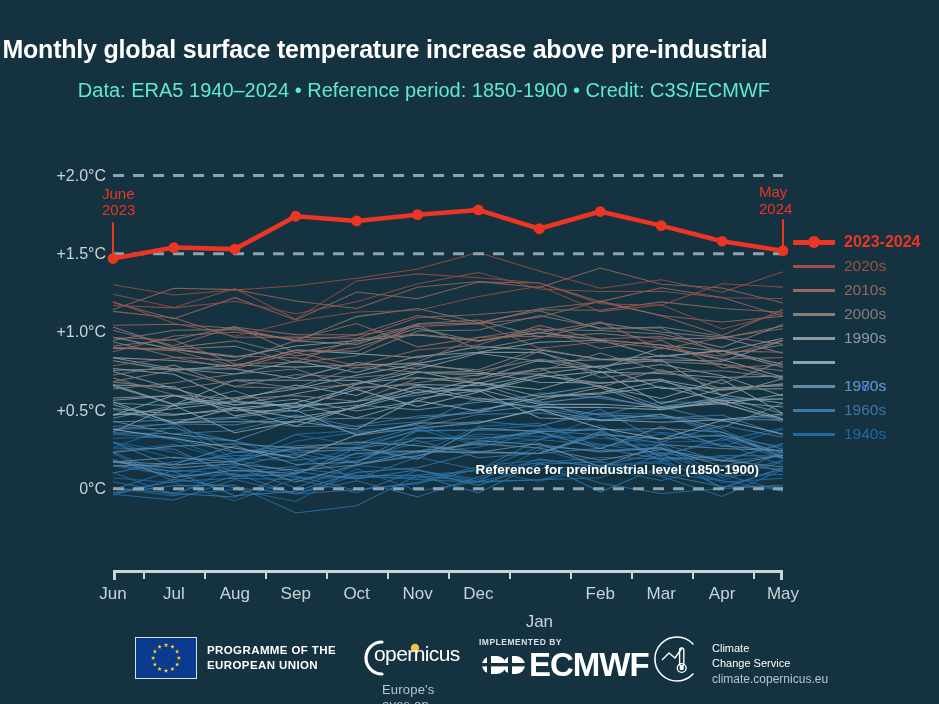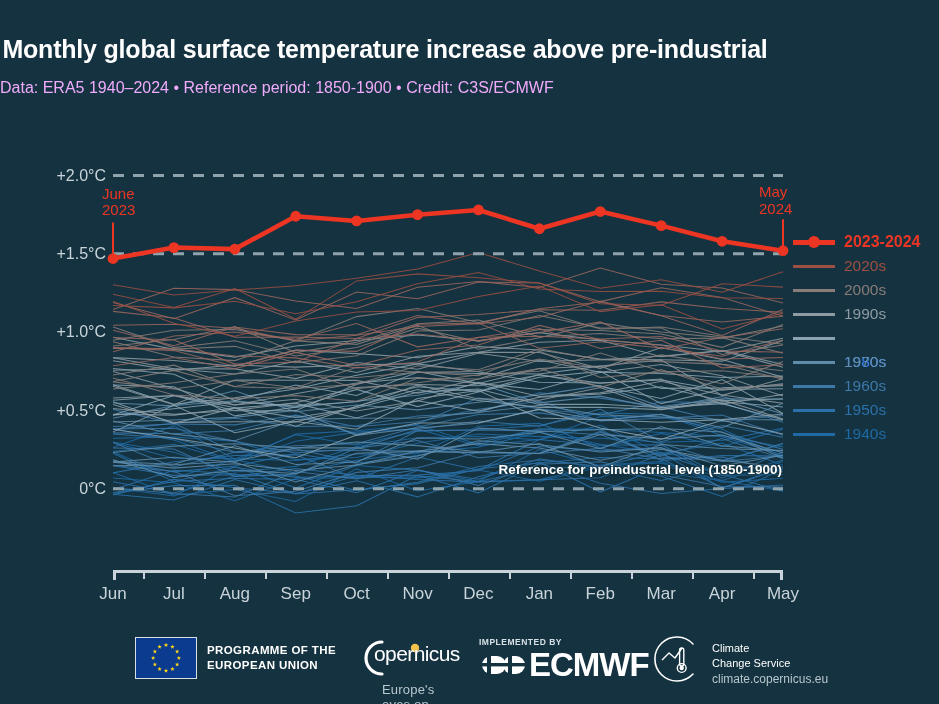--- a/index.html
+++ b/index.html
@@ -15,23 +15,23 @@
   
   .title{
     position:absolute;left:0;right:0;top:35px;
     text-align:center;
     color:#ffffff;
     font-size:25px;font-weight:bold;
     letter-spacing:-0.2px;
   }
   .subtitle{
     position:absolute;left:0;right:0;top:79px;
-    text-align:left;
-    color:#f0abfc;
-    font-size:16px;font-weight:normal;
+    text-align:right;
+    color:#5eead4;
+    font-size:20px;font-weight:normal;
   }
 
   
   #plot{
     position:absolute;
     left:113px;top:152px;
     width:670px;height:376px;
   }
   #plotsvg{position:absolute;left:0;top:0;width:670px;height:376px;overflow:visible;}
 
@@ -78,21 +78,20 @@
     line-height:1.12;
     white-space:nowrap;
   }
   .reflabel{
     position:absolute;
     color:#ffffff;
     font-size:13.5px;
     font-weight:bold;
     white-space:nowrap;
     text-shadow:0 0 4px #14323f,0 0 3px #14323f,0 0 2px #14323f;
-    margin-left:23px;
   }
 
   
   #legend{
     position:absolute;
     left:793px;top:230px;
     width:140px;
   }
   .lgrow{
     display:flex;align-items:center;
@@ -303,63 +302,63 @@
       <div class="xlabel" style="left: 121.818px;">Aug</div>
       <div class="xtickmark" style="left: 152.273px;"></div>
       <div class="xlabel" style="left: 182.727px;">Sep</div>
       <div class="xtickmark" style="left: 213.182px;"></div>
       <div class="xlabel" style="left: 243.636px;">Oct</div>
       <div class="xtickmark" style="left: 274.091px;"></div>
       <div class="xlabel" style="left: 304.545px;">Nov</div>
       <div class="xtickmark" style="left: 335px;"></div>
       <div class="xlabel" style="left: 365.455px;">Dec</div>
       <div class="xtickmark" style="left: 395.909px;"></div>
-      <div class="xlabel" style="left: 426.364px;">Jan</div>
+      <div class="xlabel" style="left: 426.364px; margin-top: 28px;">Jan</div>
       <div class="xtickmark" style="left: 456.818px;"></div>
       <div class="xlabel" style="left: 487.273px;">Feb</div>
       <div class="xtickmark" style="left: 517.727px;"></div>
       <div class="xlabel" style="left: 548.182px;">Mar</div>
       <div class="xtickmark" style="left: 578.636px;"></div>
       <div class="xlabel" style="left: 609.091px;">Apr</div>
       <div class="xtickmark" style="left: 639.545px;"></div>
       <div class="xlabel" style="left: 670px;">May</div>
     </div>
 
   <div id="legend">
       <div class="lgrow">
         <div class="lgswatch lead" style="background: rgb(237, 53, 36);"></div>
         <div class="lglabel lead" style="color: rgb(237, 53, 36);">2023-2024</div>
       </div>
       <div class="lgrow">
         <div class="lgswatch" style="background: rgb(158, 79, 67);"></div>
         <div class="lglabel" style="color: rgb(158, 79, 67);">2020s</div>
       </div>
       <div class="lgrow">
+        <div class="lgswatch" style="background: rgb(157, 103, 95);"></div>
+        <div class="lglabel" style="color: rgb(157, 103, 95);">2010s</div>
+      </div>
+      <div class="lgrow">
         <div class="lgswatch" style="background: rgb(138, 124, 121);"></div>
         <div class="lglabel" style="color: rgb(138, 124, 121);">2000s</div>
       </div>
       <div class="lgrow">
         <div class="lgswatch" style="background: rgb(143, 155, 162);"></div>
         <div class="lglabel" style="color: rgb(143, 155, 162); text-align: center;">1990s</div>
       </div>
       <div class="lgrow">
         <div class="lgswatch" style="background: rgb(139, 163, 178);"></div>
         <div class="lglabel" style="color: #3b82f6; margin-top: 48px;">1980s</div>
       </div>
       <div class="lgrow">
         <div class="lgswatch" style="background: rgb(95, 140, 171);"></div>
         <div class="lglabel" style="color: rgb(95, 140, 171);">1970s</div>
       </div>
       <div class="lgrow">
         <div class="lgswatch" style="background: rgb(61, 120, 168);"></div>
         <div class="lglabel" style="color: rgb(61, 120, 168);">1960s</div>
-      </div>
-      <div class="lgrow">
-        <div class="lgswatch" style="background: rgb(43, 113, 169);"></div>
-        <div class="lglabel" style="color: rgb(43, 113, 169);">1950s</div>
       </div>
       <div class="lgrow">
         <div class="lgswatch" style="background: rgb(31, 106, 165);"></div>
         <div class="lglabel" style="color: rgb(31, 106, 165);">1940s</div>
       </div>
     </div>
 
   <div id="footer">
 
     <div class="euflag">

